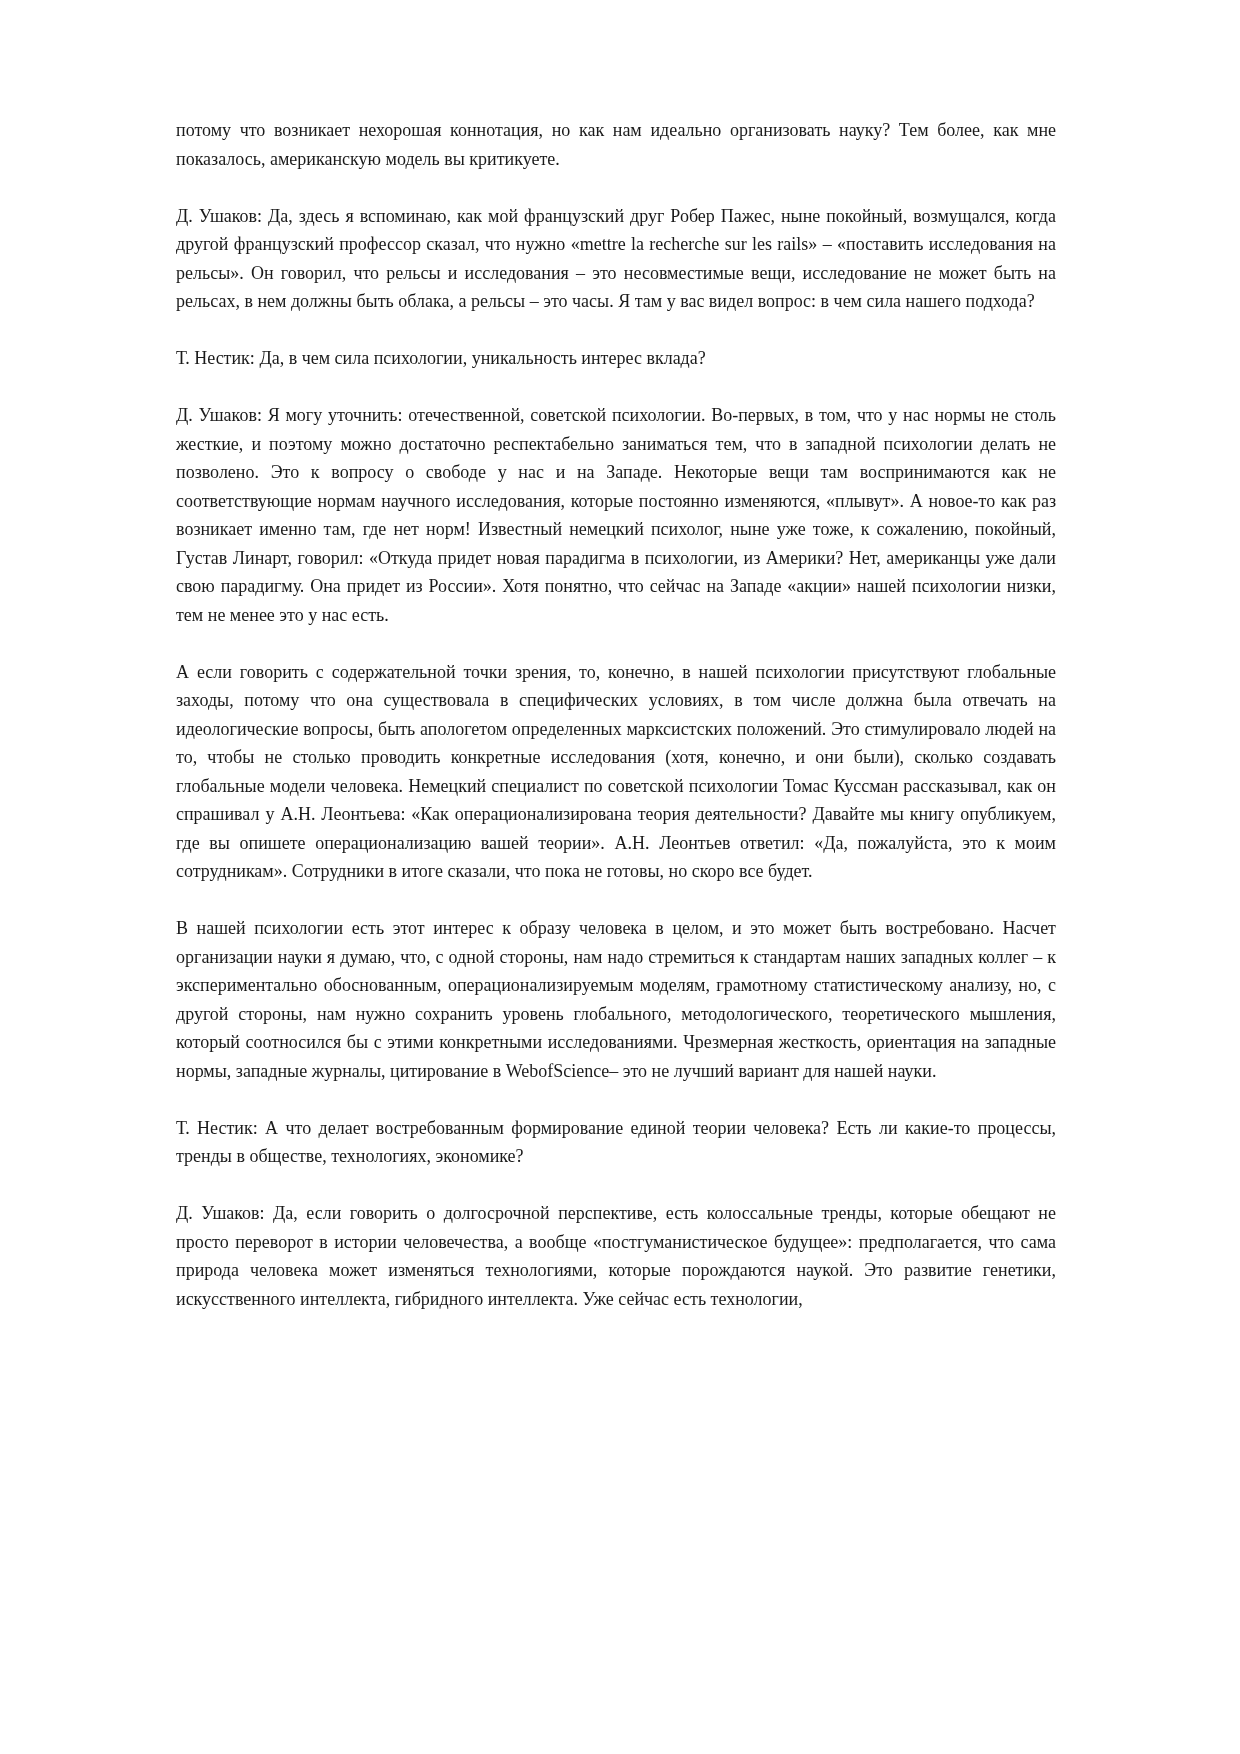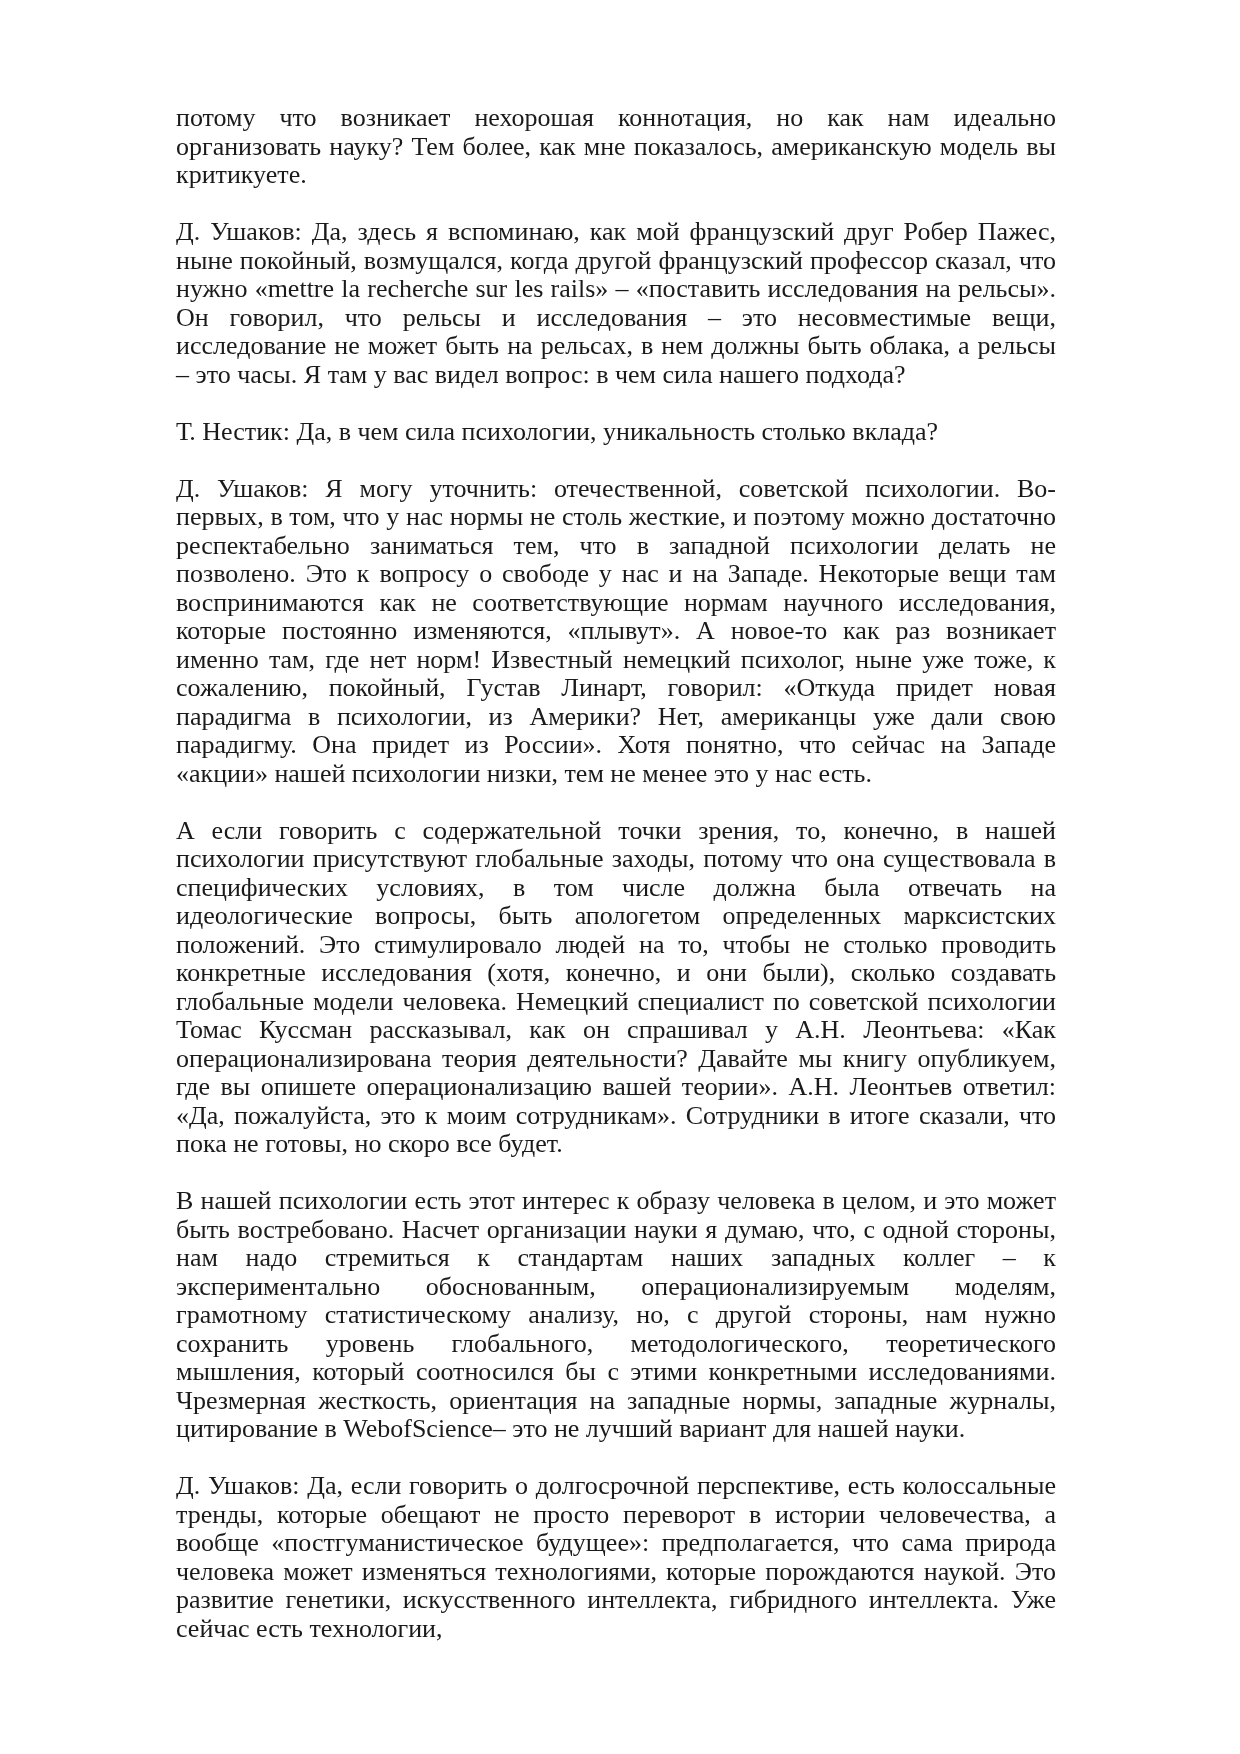--- a/index.html
+++ b/index.html
@@ -1,28 +1,29 @@
 <!DOCTYPE html>
 <html><head>
   <meta charset="utf-8">
   <style>
     html, body { margin: 0; padding: 0; background: #ffffff; }
     body { width: 1240px; height: 1754px; position: relative; overflow: hidden; }
     .page {
-      position: absolute; left: 176px; top: 104px; width: 880px;
-      font-family: "Liberation Serif", serif; font-size: 26px; line-height: 28.5px;
+      position: absolute; left: 176px; top: 116px; width: 880px;
+      font-family: "Liberation Serif", serif; font-size: 18px; line-height: 28.5px;
       color: #1a1a1a; text-align: justify;
     }
     .para { margin: 0 0 28.5px 0; }
     .speaker { font-weight: normal; }
   </style>
 </head>
 <body>
 
 <div class="page">
   <p class="para"><span>потому что возникает нехорошая коннотация, но как нам идеально организовать науку? Тем более, как мне показалось, американскую модель вы критикуете.</span></p>
   <p class="para"><span class="speaker">Д. Ушаков:</span><span> Да, здесь я вспоминаю, как мой французский друг Робер Пажес, ныне покойный, возмущался, когда другой французский профессор сказал, что нужно «mettre la recherche sur les rails» – «поставить исследования на рельсы». Он говорил, что рельсы и исследования – это несовместимые вещи, исследование не может быть на рельсах, в нем должны быть облака, а рельсы – это часы. Я там у вас видел вопрос: в чем сила нашего подхода?</span></p>
-  <p class="para"><span class="speaker">Т. Нестик:</span><span> Да, в чем сила психологии, уникальность столько вклада?</span></p>
+  <p class="para"><span class="speaker">Т. Нестик:</span><span> Да, в чем сила психологии, уникальность интерес вклада?</span></p>
   <p class="para"><span class="speaker">Д. Ушаков:</span><span> Я могу уточнить: отечественной, советской психологии. Во-первых, в том, что у нас нормы не столь жесткие, и поэтому можно достаточно респектабельно заниматься тем, что в западной психологии делать не позволено. Это к вопросу о свободе у нас и на Западе. Некоторые вещи там воспринимаются как не соответствующие нормам научного исследования, которые постоянно изменяются, «плывут». А новое-то как раз возникает именно там, где нет норм! Известный немецкий психолог, ныне уже тоже, к сожалению, покойный, Густав Линарт, говорил: «Откуда придет новая парадигма в психологии, из Америки? Нет, американцы уже дали свою парадигму. Она придет из России». Хотя понятно, что сейчас на Западе «акции» нашей психологии низки, тем не менее это у нас есть.</span></p>
   <p class="para"><span>А если говорить с содержательной точки зрения, то, конечно, в нашей психологии присутствуют глобальные заходы, потому что она существовала в специфических условиях, в том числе должна была отвечать на идеологические вопросы, быть апологетом определенных марксистских положений. Это стимулировало людей на то, чтобы не столько проводить конкретные исследования (хотя, конечно, и они были), сколько создавать глобальные модели человека. Немецкий специалист по советской психологии Томас Куссман рассказывал, как он спрашивал у А.Н.  Леонтьева: «Как операционализирована теория деятельности? Давайте мы книгу опубликуем, где вы опишете операционализацию вашей теории». А.Н. Леонтьев ответил: «Да, пожалуйста, это к моим сотрудникам». Сотрудники в итоге сказали, что пока не готовы, но скоро все будет.</span></p>
   <p class="para"><span>В нашей психологии есть этот интерес к образу человека в целом, и это может быть востребовано. Насчет организации науки я думаю, что, с одной стороны, нам надо стремиться к стандартам наших западных коллег – к экспериментально обоснованным, операционализируемым моделям, грамотному статистическому анализу, но, с другой стороны, нам нужно сохранить уровень глобального, методологического, теоретического мышления, который соотносился бы с этими конкретными исследованиями. Чрезмерная жесткость, ориентация на западные нормы, западные журналы, цитирование в WebofScience– это не лучший вариант для нашей науки.</span></p>
+  <p class="para"><span class="speaker">Т. Нестик:</span><span> А что делает востребованным формирование единой теории человека? Есть ли какие-то процессы, тренды в обществе, технологиях, экономике?</span></p>
   <p class="para"><span class="speaker">Д. Ушаков:</span><span> Да, если говорить о долгосрочной перспективе, есть колоссальные тренды, которые обещают не просто переворот в истории человечества, а вообще «постгуманистическое будущее»: предполагается, что сама природа человека может изменяться технологиями, которые порождаются наукой. Это развитие генетики, искусственного интеллекта, гибридного интеллекта. Уже сейчас есть технологии,</span></p>
 </div>
 
 </body></html>

